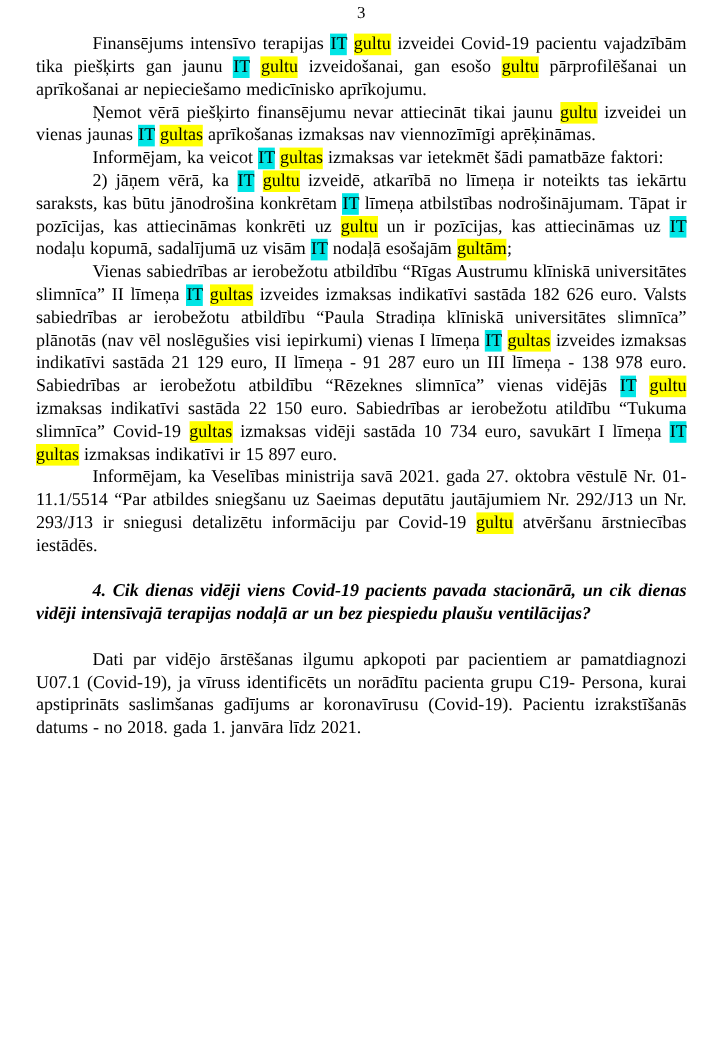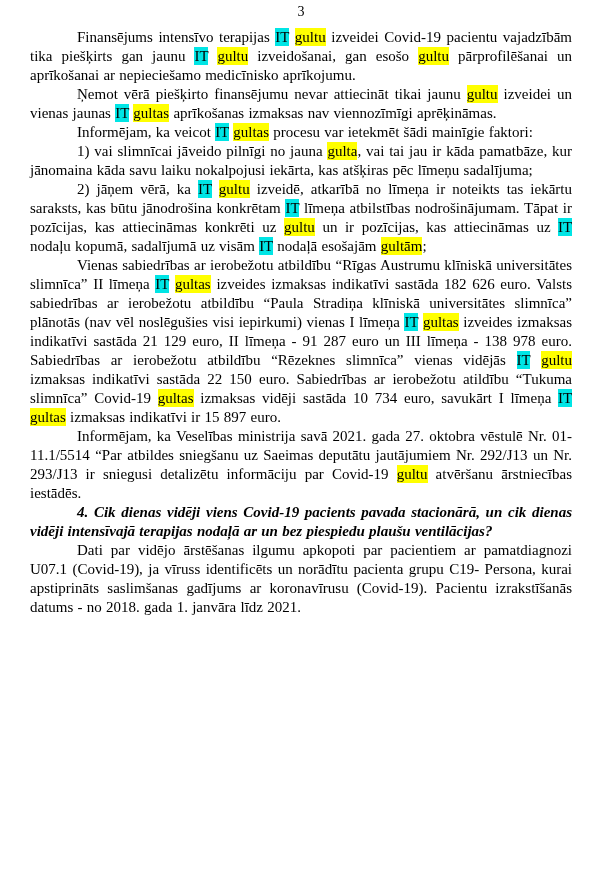--- a/index.html
+++ b/index.html
@@ -31,34 +31,34 @@
     line-height: 19px;
     text-align: justify;
     text-indent: 47px;
     word-spacing: 0.5px;
   }
   .doc-body p.bold-italic {
     font-weight: bold;
     font-style: italic;
   }
   .doc-body p.space-before {
+    margin-top: 19px;
   }
   .doc-body span.hl {
     padding: 1px 0;
   }
 </style>
 </head>
 <body>
 
 <div class="page">
   <div class="page-number">3</div>
   <div class="doc-body">
       <p class="normal"><span>Finansējums intensīvo terapijas </span><span class="hl" style="background-color: rgb(0, 229, 229);">IT</span><span> </span><span class="hl" style="background-color: rgb(255, 255, 0);">gultu</span><span> izveidei Covid-19 pacientu vajadzībām tika piešķirts gan jaunu </span><span class="hl" style="background-color: rgb(0, 229, 229);">IT</span><span> </span><span class="hl" style="background-color: rgb(255, 255, 0);">gultu</span><span> izveidošanai, gan esošo </span><span class="hl" style="background-color: rgb(255, 255, 0);">gultu</span><span> pārprofilēšanai un aprīkošanai ar nepieciešamo medicīnisko aprīkojumu.</span></p>
       <p class="normal"><span>Ņemot vērā piešķirto finansējumu nevar attiecināt tikai jaunu </span><span class="hl" style="background-color: rgb(255, 255, 0);">gultu</span><span> izveidei un vienas jaunas </span><span class="hl" style="background-color: rgb(0, 229, 229);">IT</span><span> </span><span class="hl" style="background-color: rgb(255, 255, 0);">gultas</span><span> aprīkošanas izmaksas nav viennozīmīgi aprēķināmas.</span></p>
-      <p class="normal"><span>Informējam, ka veicot </span><span class="hl" style="background-color: rgb(0, 229, 229);">IT</span><span> </span><span class="hl" style="background-color: rgb(255, 255, 0);">gultas</span><span> procesu var ietekmēt šādi mainīgie faktori:</span></p>
-      <p class="normal"><span>1) vai slimnīcai jāveido pilnīgi no jauna </span><span class="hl" style="background-color: rgb(255, 255, 0);">gulta</span><span>, vai tai jau ir kāda pamatbāze, kur jānomaina kāda savu laiku nokalpojusi iekārta, kas atšķiras pēc līmeņu sadalījuma;</span></p>
+      <p class="normal"><span>Informējam, ka veicot </span><span class="hl" style="background-color: rgb(0, 229, 229);">IT</span><span> </span><span class="hl" style="background-color: rgb(255, 255, 0);">gultas</span><span> izmaksas var ietekmēt šādi pamatbāze faktori:</span></p>
       <p class="normal"><span>2) jāņem vērā, ka </span><span class="hl" style="background-color: rgb(0, 229, 229);">IT</span><span> </span><span class="hl" style="background-color: rgb(255, 255, 0);">gultu</span><span> izveidē, atkarībā no līmeņa ir noteikts tas iekārtu saraksts, kas būtu jānodrošina konkrētam </span><span class="hl" style="background-color: rgb(0, 229, 229);">IT</span><span> līmeņa atbilstības nodrošinājumam. Tāpat ir pozīcijas, kas attiecināmas konkrēti uz </span><span class="hl" style="background-color: rgb(255, 255, 0);">gultu</span><span> un ir pozīcijas, kas attiecināmas uz </span><span class="hl" style="background-color: rgb(0, 229, 229);">IT</span><span> nodaļu kopumā, sadalījumā uz visām </span><span class="hl" style="background-color: rgb(0, 229, 229);">IT</span><span> nodaļā esošajām </span><span class="hl" style="background-color: rgb(255, 255, 0);">gultām</span><span>;</span></p>
       <p class="normal"><span>Vienas sabiedrības ar ierobežotu atbildību “Rīgas Austrumu klīniskā universitātes slimnīca” II līmeņa </span><span class="hl" style="background-color: rgb(0, 229, 229);">IT</span><span> </span><span class="hl" style="background-color: rgb(255, 255, 0);">gultas</span><span> izveides izmaksas indikatīvi sastāda 182 626 euro. Valsts sabiedrības ar ierobežotu atbildību “Paula Stradiņa klīniskā universitātes slimnīca” plānotās (nav vēl noslēgušies visi iepirkumi) vienas I līmeņa </span><span class="hl" style="background-color: rgb(0, 229, 229);">IT</span><span> </span><span class="hl" style="background-color: rgb(255, 255, 0);">gultas</span><span> izveides izmaksas indikatīvi sastāda 21 129 euro, II līmeņa - 91 287 euro un III līmeņa - 138 978 euro. Sabiedrības ar ierobežotu atbildību “Rēzeknes slimnīca” vienas vidējās </span><span class="hl" style="background-color: rgb(0, 229, 229);">IT</span><span> </span><span class="hl" style="background-color: rgb(255, 255, 0);">gultu</span><span> izmaksas indikatīvi sastāda 22 150 euro. Sabiedrības ar ierobežotu atildību “Tukuma slimnīca” Covid-19 </span><span class="hl" style="background-color: rgb(255, 255, 0);">gultas</span><span> izmaksas vidēji sastāda 10 734 euro, savukārt I līmeņa </span><span class="hl" style="background-color: rgb(0, 229, 229);">IT</span><span> </span><span class="hl" style="background-color: rgb(255, 255, 0);">gultas</span><span> izmaksas indikatīvi ir 15 897 euro.</span></p>
       <p class="normal"><span>Informējam, ka Veselības ministrija savā 2021. gada 27. oktobra vēstulē Nr. 01-11.1/5514 “Par atbildes sniegšanu uz Saeimas deputātu jautājumiem Nr. 292/J13 un Nr. 293/J13 ir sniegusi detalizētu informāciju par Covid-19 </span><span class="hl" style="background-color: rgb(255, 255, 0);">gultu</span><span> atvēršanu ārstniecības iestādēs.</span></p>
       <p class="bold-italic space-before"><span>4. Cik dienas vidēji viens Covid-19 pacients pavada stacionārā, un cik dienas vidēji intensīvajā terapijas nodaļā ar un bez piespiedu plaušu ventilācijas?</span></p>
       <p class="normal space-before"><span>Dati par vidējo ārstēšanas ilgumu apkopoti par pacientiem ar pamatdiagnozi U07.1 (Covid-19), ja vīruss identificēts un norādītu pacienta grupu C19- Persona, kurai apstiprināts saslimšanas gadījums ar koronavīrusu (Covid-19). Pacientu izrakstīšanās datums - no 2018. gada 1. janvāra līdz 2021.</span></p>
     </div>
 </div>
 
 </body></html>

